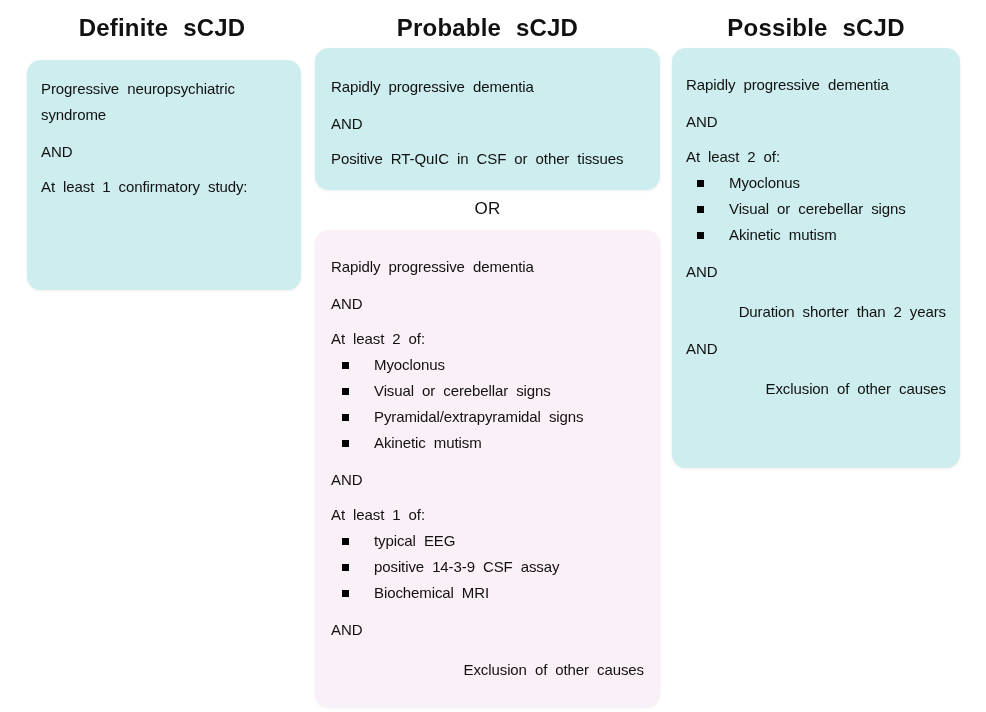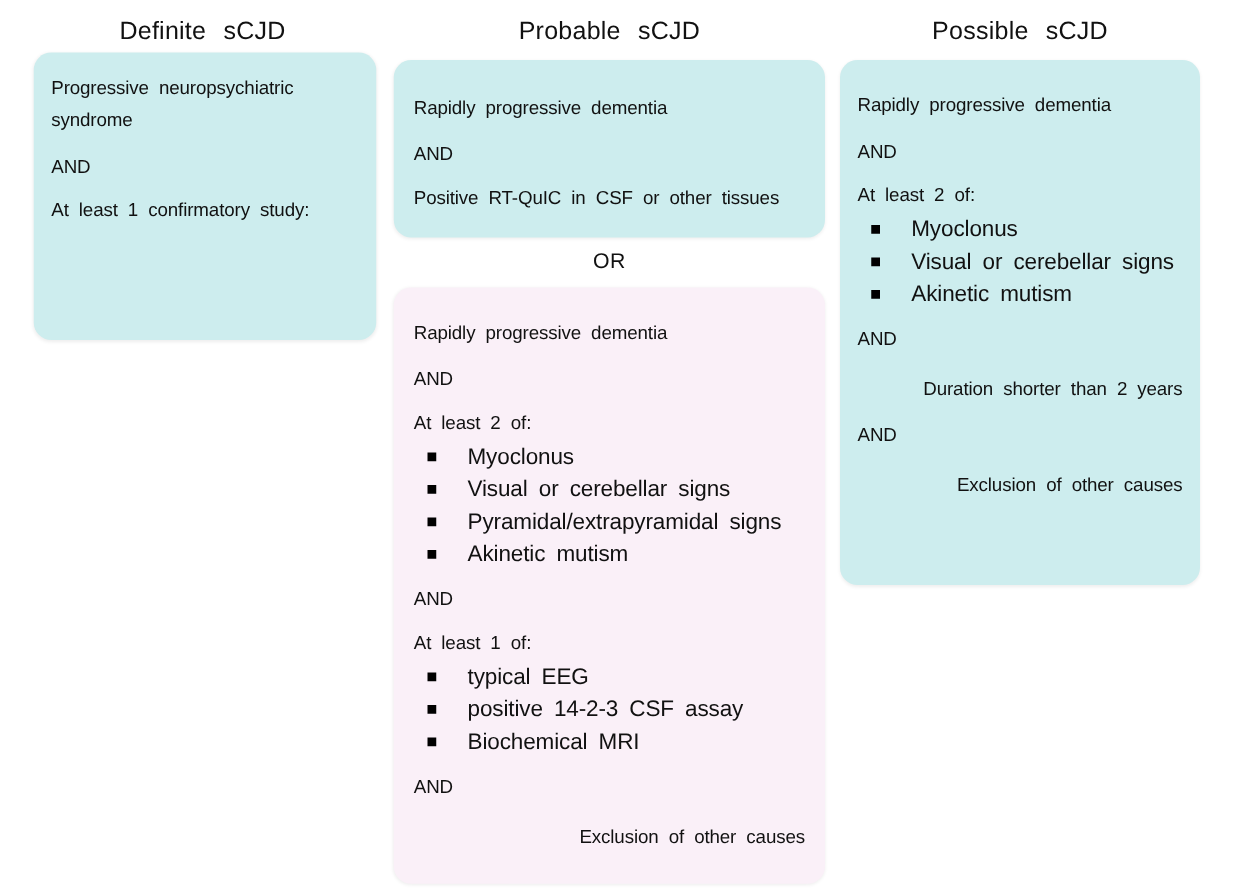--- a/index.html
+++ b/index.html
@@ -7,41 +7,41 @@
     --box-pink:#faf0f8;
     --text:#111111;
   }
   *{margin:0;padding:0;box-sizing:border-box;}
   html,body{background:#ffffff;}
   body{font-family:"Liberation Sans",sans-serif;color:var(--text);}
   .page{position:relative;width:986px;height:712px;background:#ffffff;overflow:hidden;}
 
   .hdr{
     position:absolute;
-    font-size:20px;
-    font-weight:400;
+    font-size:24px;
+    font-weight:700;
     text-align:center;
     word-spacing:8px;
     letter-spacing:0.2px;
     color:var(--text);
   }
   .hdr-definite{left:27px;top:14px;width:270px;}
   .hdr-probable{left:315px;top:14px;width:345px;}
   .hdr-possible{left:672px;top:14px;width:288px;}
 
   .box{
     position:absolute;
     border-radius:14px;
     padding:16px 14px;
     box-shadow:0 1px 3px rgba(0,0,0,0.07);
   }
   .teal{background:var(--box-teal);}
   .pink{background:var(--box-pink);}
 
-  .box-definite{left:27px;top:42px;width:274px;min-height:230px;}
+  .box-definite{left:27px;top:60px;width:274px;min-height:230px;}
   .box-probable-top{left:315px;top:48px;width:345px;min-height:142px;padding-top:26px;padding-left:16px;}
   .box-probable-bottom{left:315px;top:230px;width:345px;min-height:460px;padding:24px 16px;}
   .box-possible{left:672px;top:48px;width:288px;min-height:420px;padding:24px 14px;}
 
   .t{
     font-size:15px;
     line-height:26px;
     word-spacing:4px;
     letter-spacing:-0.1px;
     white-space:pre-line;
@@ -49,21 +49,21 @@
   .t + .t{margin-top:9px;}
   .and{font-weight:400;margin-top:11px !important;}
   .and + .t{margin-top:9px;}
   .gap-lg{margin-top:14px !important;text-align:right;}
 
   ul.bl{list-style:none;margin:0;padding:0;}
   li.bi{
     display:flex;
     align-items:flex-start;
     padding-left:11px;
-    font-size:18px;
+    font-size:15px;
     line-height:26px;
     word-spacing:4px;
     letter-spacing:-0.1px;
   }
   .sq{
     flex:0 0 auto;
     width:7px;height:7px;
     background:#000000;
     margin-top:10px;
     margin-right:25px;
@@ -126,21 +126,21 @@
     </ul>
     <p class="t and">AND</p>
     <p class="t">At least 1 of:</p>
     <ul class="bl">
       <li class="bi">
           <span class="sq"></span>
           <span class="bt">typical EEG</span>
         </li>
       <li class="bi">
           <span class="sq"></span>
-          <span class="bt">positive 14-2-3 CSF assay</span>
+          <span class="bt">positive 14-3-9 CSF assay</span>
         </li>
       <li class="bi">
           <span class="sq"></span>
           <span class="bt">Biochemical MRI</span>
         </li>
     </ul>
     <p class="t and">AND</p>
     <p class="t gap-lg">Exclusion of other causes</p>
   </section>
 

